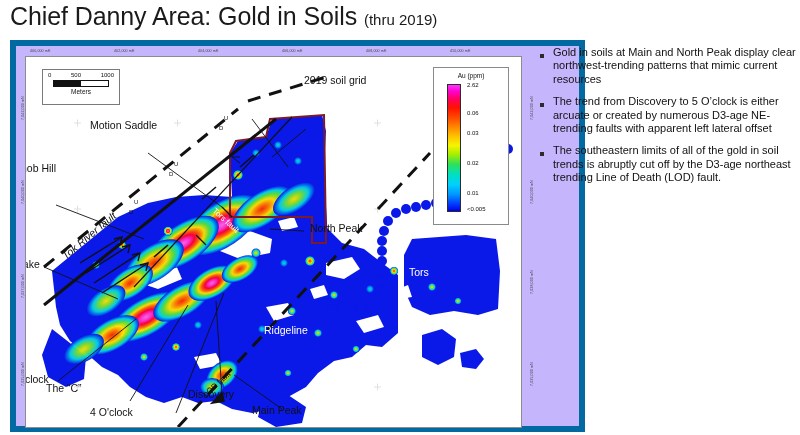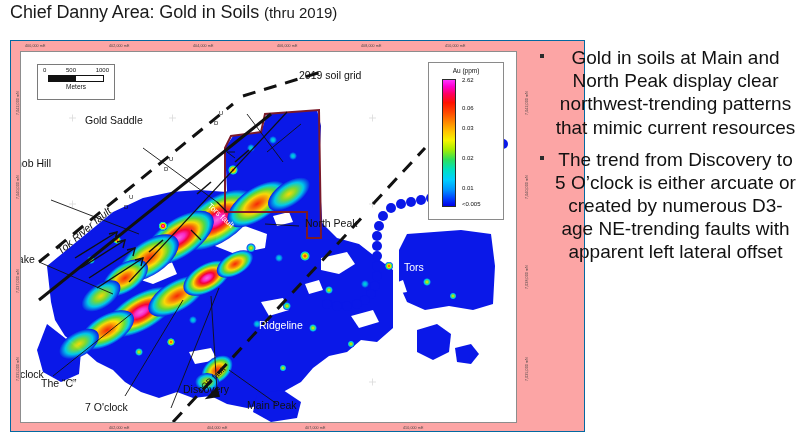--- a/index.html
+++ b/index.html
@@ -17,36 +17,36 @@
   }
 
   
   #title-bar {
     position: absolute;
     left: 10px; top: 2px;
     width: 540px; height: 30px;
     white-space: nowrap;
   }
   #title-main {
-    font-size: 18px;
+    font-size: 25px;
     color: #1a1a1a;
     letter-spacing: -0.1px;
   }
   #title-sub {
     font-size: 15px;
     color: #1a1a1a;
   }
 
   
   #map-frame {
     position: absolute;
     left: 10px; top: 40px;
     width: 575px; height: 392px;
-    background: #fca5a5;
-    border: 1px solid #0369a1;
+    background: #c4b5fd;
+    border: 6px solid #0369a1;
   }
   #map-neatline {
     position: absolute;
     left: 9px; top: 10px;
     width: 497px; height: 372px;
     border: 1px solid #8d8d8d;
     background: #ffffff;
     overflow: hidden;
   }
   #map-canvas { position: absolute; inset: 0; }
@@ -180,24 +180,23 @@
     color: #222;
     line-height: 1;
   }
   .bullet-marker i {
     display: inline-block;
     width: 4px; height: 4px;
     background: #2b2b2b;
   }
   .bullet-text {
     flex: 1 1 auto;
-    font-size: 19px;
+    font-size: 11px;
     line-height: 1.22;
     color: #111;
-    text-align: center;
   }
 </style>
 </head>
 <body>
 
 <div id="page">
 
   <div id="title-bar">
     <span id="title-main">Chief Danny Area: Gold in Soils </span><span id="title-sub">(thru 2019)</span>
   </div>
@@ -470,37 +469,37 @@
           <div class="legend-tick" style="top:28px">0.06</div>
           <div class="legend-tick" style="top:48px">0.03</div>
           <div class="legend-tick" style="top:78px">0.02</div>
           <div class="legend-tick" style="top:108px">0.01</div>
           <div class="legend-tick" style="top:124px">&lt;0.005</div>
         </div>
       </div>
 
       <div class="maplabel" style="left:278px; top:18px">2019 soil grid</div>
 
-      <div class="maplabel" style="left:64px; top:63px">Gold Saddle</div>
+      <div class="maplabel" style="left:64px; top:63px">Motion Saddle</div>
 
       <div class="maplabel" style="left:-12px; top:106px">Knob Hill</div>
 
       <div class="maplabel rot-tok" style="left:34px; top:196px">Tok River fault</div>
 
       <div class="maplabel rot-tors white" style="left:190px; top:150px">Tors fault</div>
 
       <div class="maplabel rot-lod" style="left:176px; top:336px">LOD fault</div>
 
       <div class="maplabel" style="left:-16px; top:202px">Snake</div>
 
       <div class="maplabel" style="left:-20px; top:317px">8 O'clock</div>
 
       <div class="maplabel" style="left:20px; top:326px">The “C”</div>
 
-      <div class="maplabel" style="left:64px; top:350px">7 O'clock</div>
+      <div class="maplabel" style="left:64px; top:350px">4 O'clock</div>
 
       <div class="maplabel" style="left:162px; top:332px">Discovery</div>
 
       <div class="maplabel" style="left:226px; top:348px">Main Peak</div>
 
       <div class="maplabel" style="left:284px; top:166px">North Peak</div>
 
       <div class="maplabel white" style="left:238px; top:268px">Ridgeline</div>
 
       <div class="maplabel white" style="left:383px; top:210px">Tors</div>
@@ -520,17 +519,21 @@
       <div class="bullet-marker"><i></i></div>
       <div class="bullet-text">Gold in soils at Main and North Peak display clear northwest-trending patterns that mimic current resources</div>
     </div>
 
     <div class="bullet">
       <div class="bullet-marker"><i></i></div>
       <div class="bullet-text">The trend from Discovery to 5 O’clock is either arcuate or created by numerous D3-age NE-trending faults with apparent left lateral offset</div>
     </div>
 
 
+    <div class="bullet">
+      <div class="bullet-marker"><i></i></div>
+      <div class="bullet-text">The southeastern limits of all of the gold in soil trends is abruptly cut off by the D3-age northeast trending Line of Death (LOD) fault.</div>
+    </div>
 
 
   </div>
 
 </div>
 
 </body></html>

